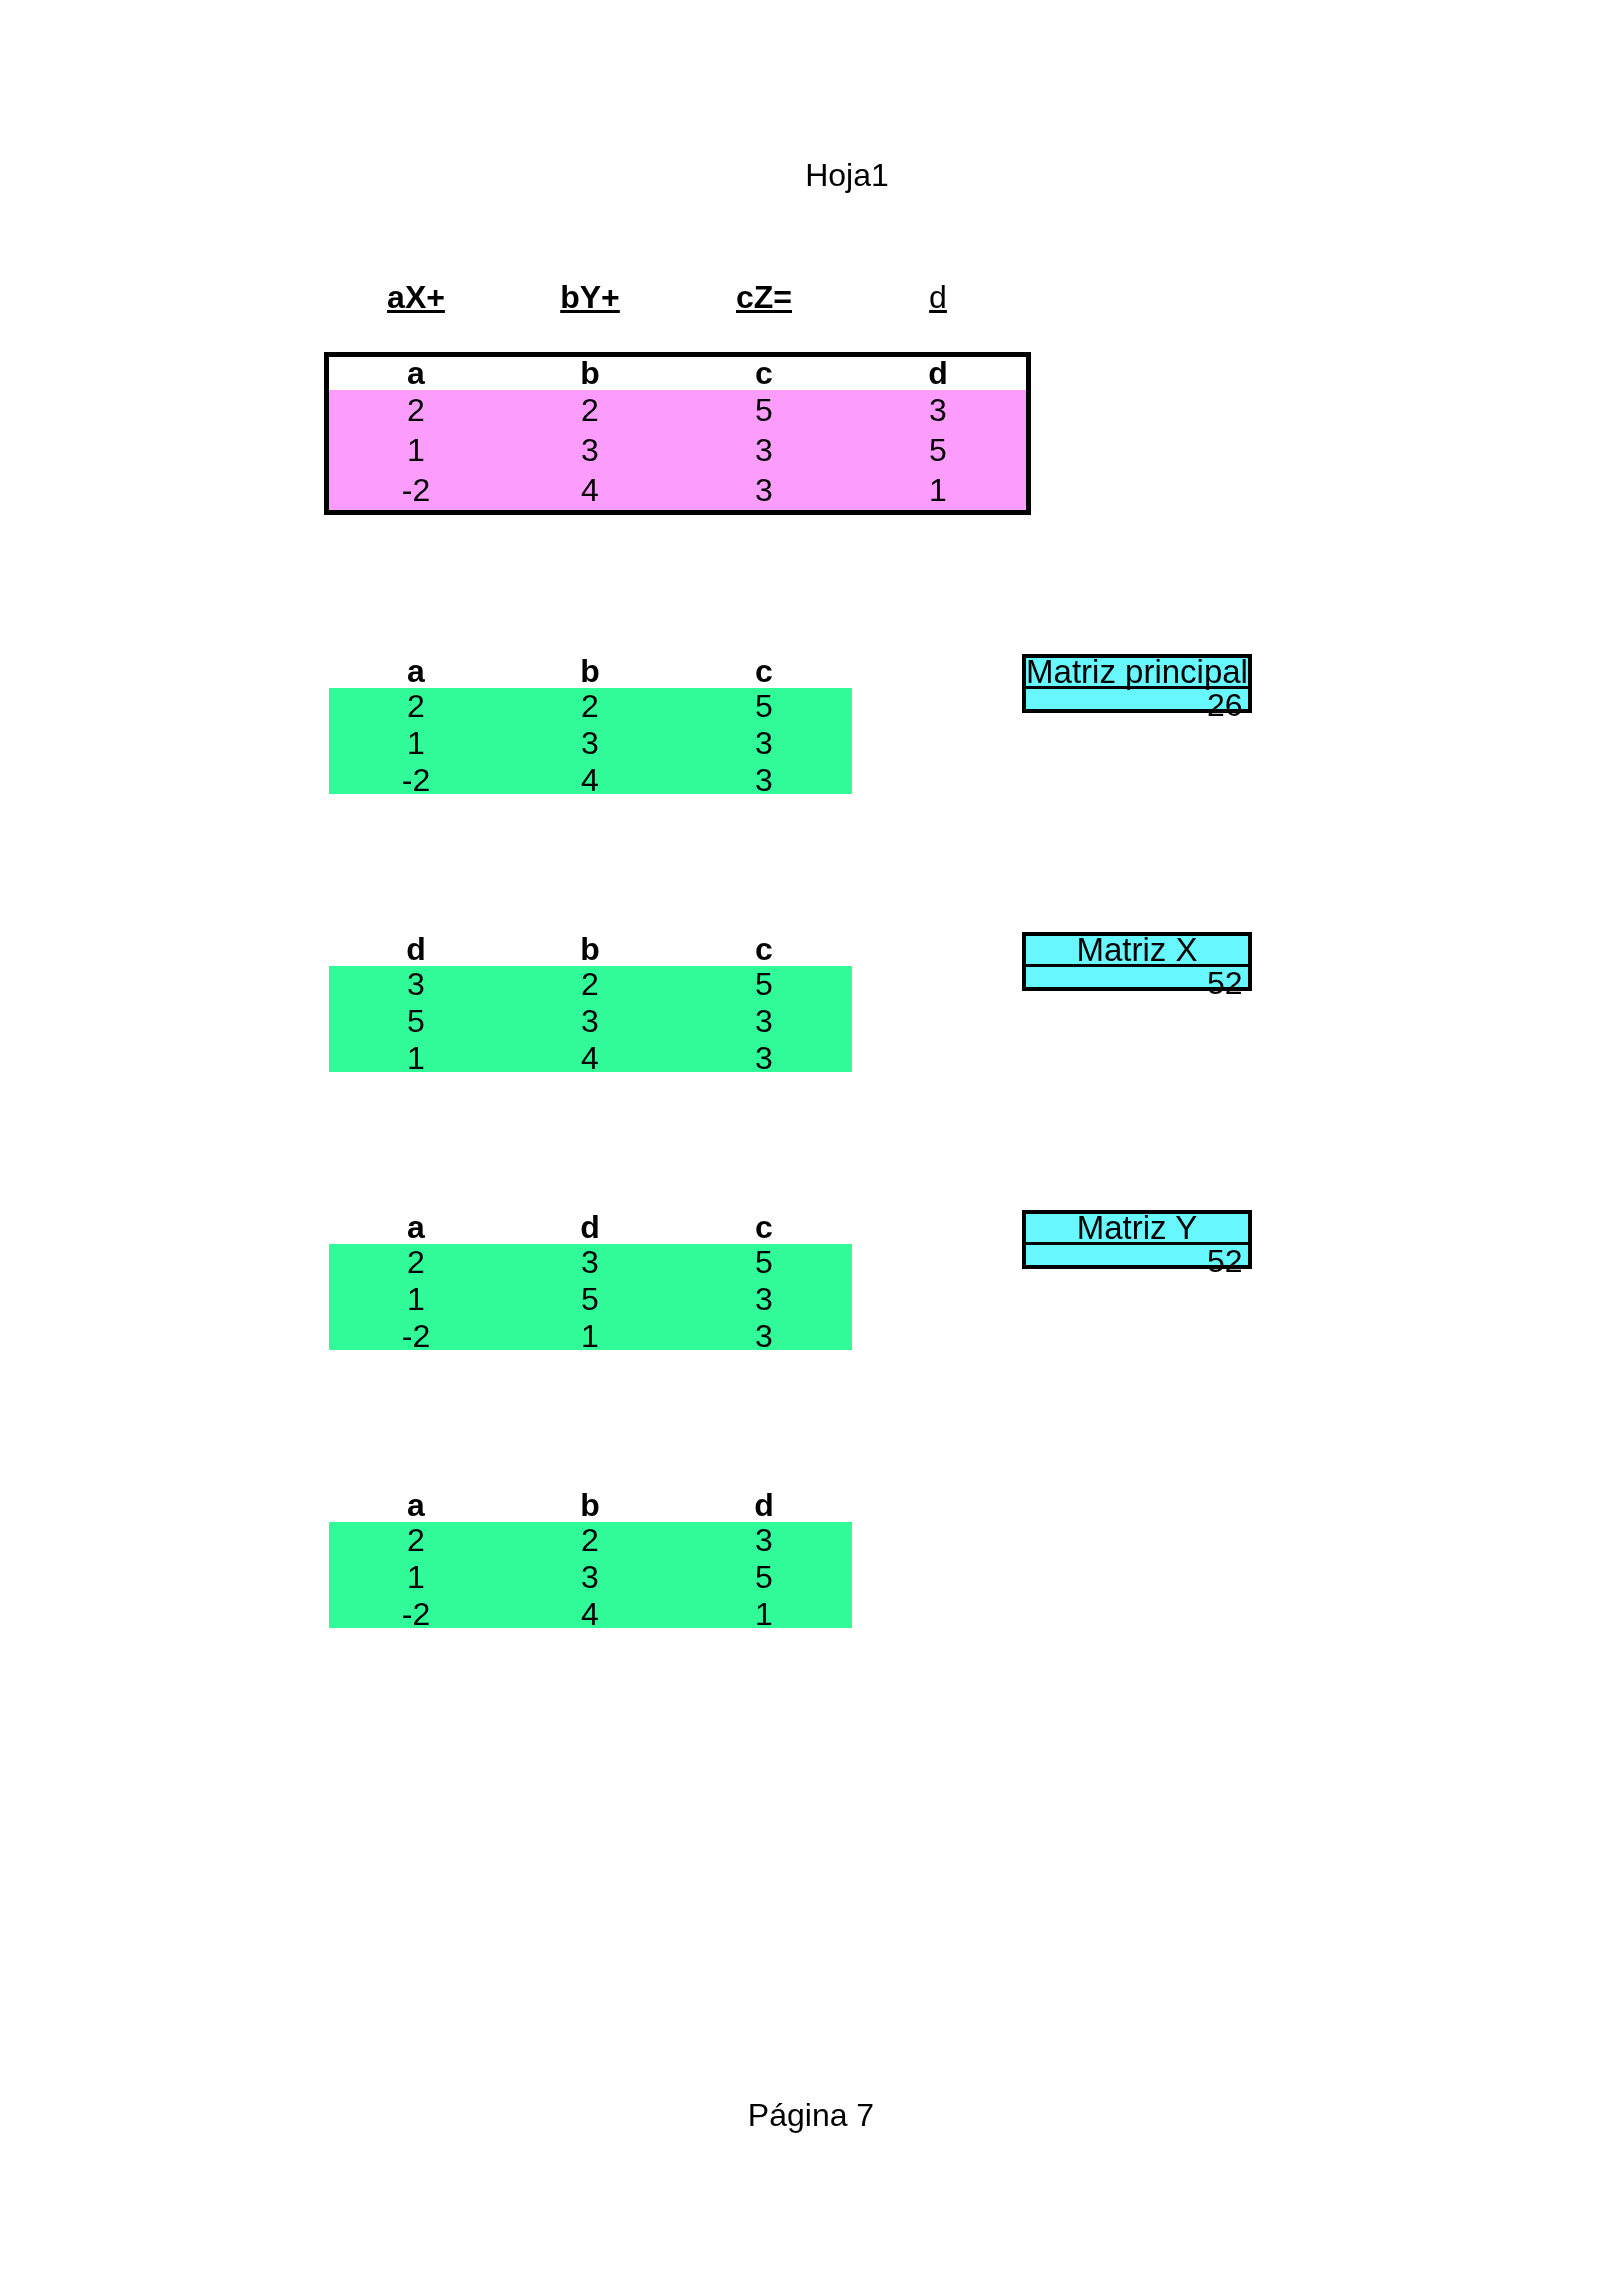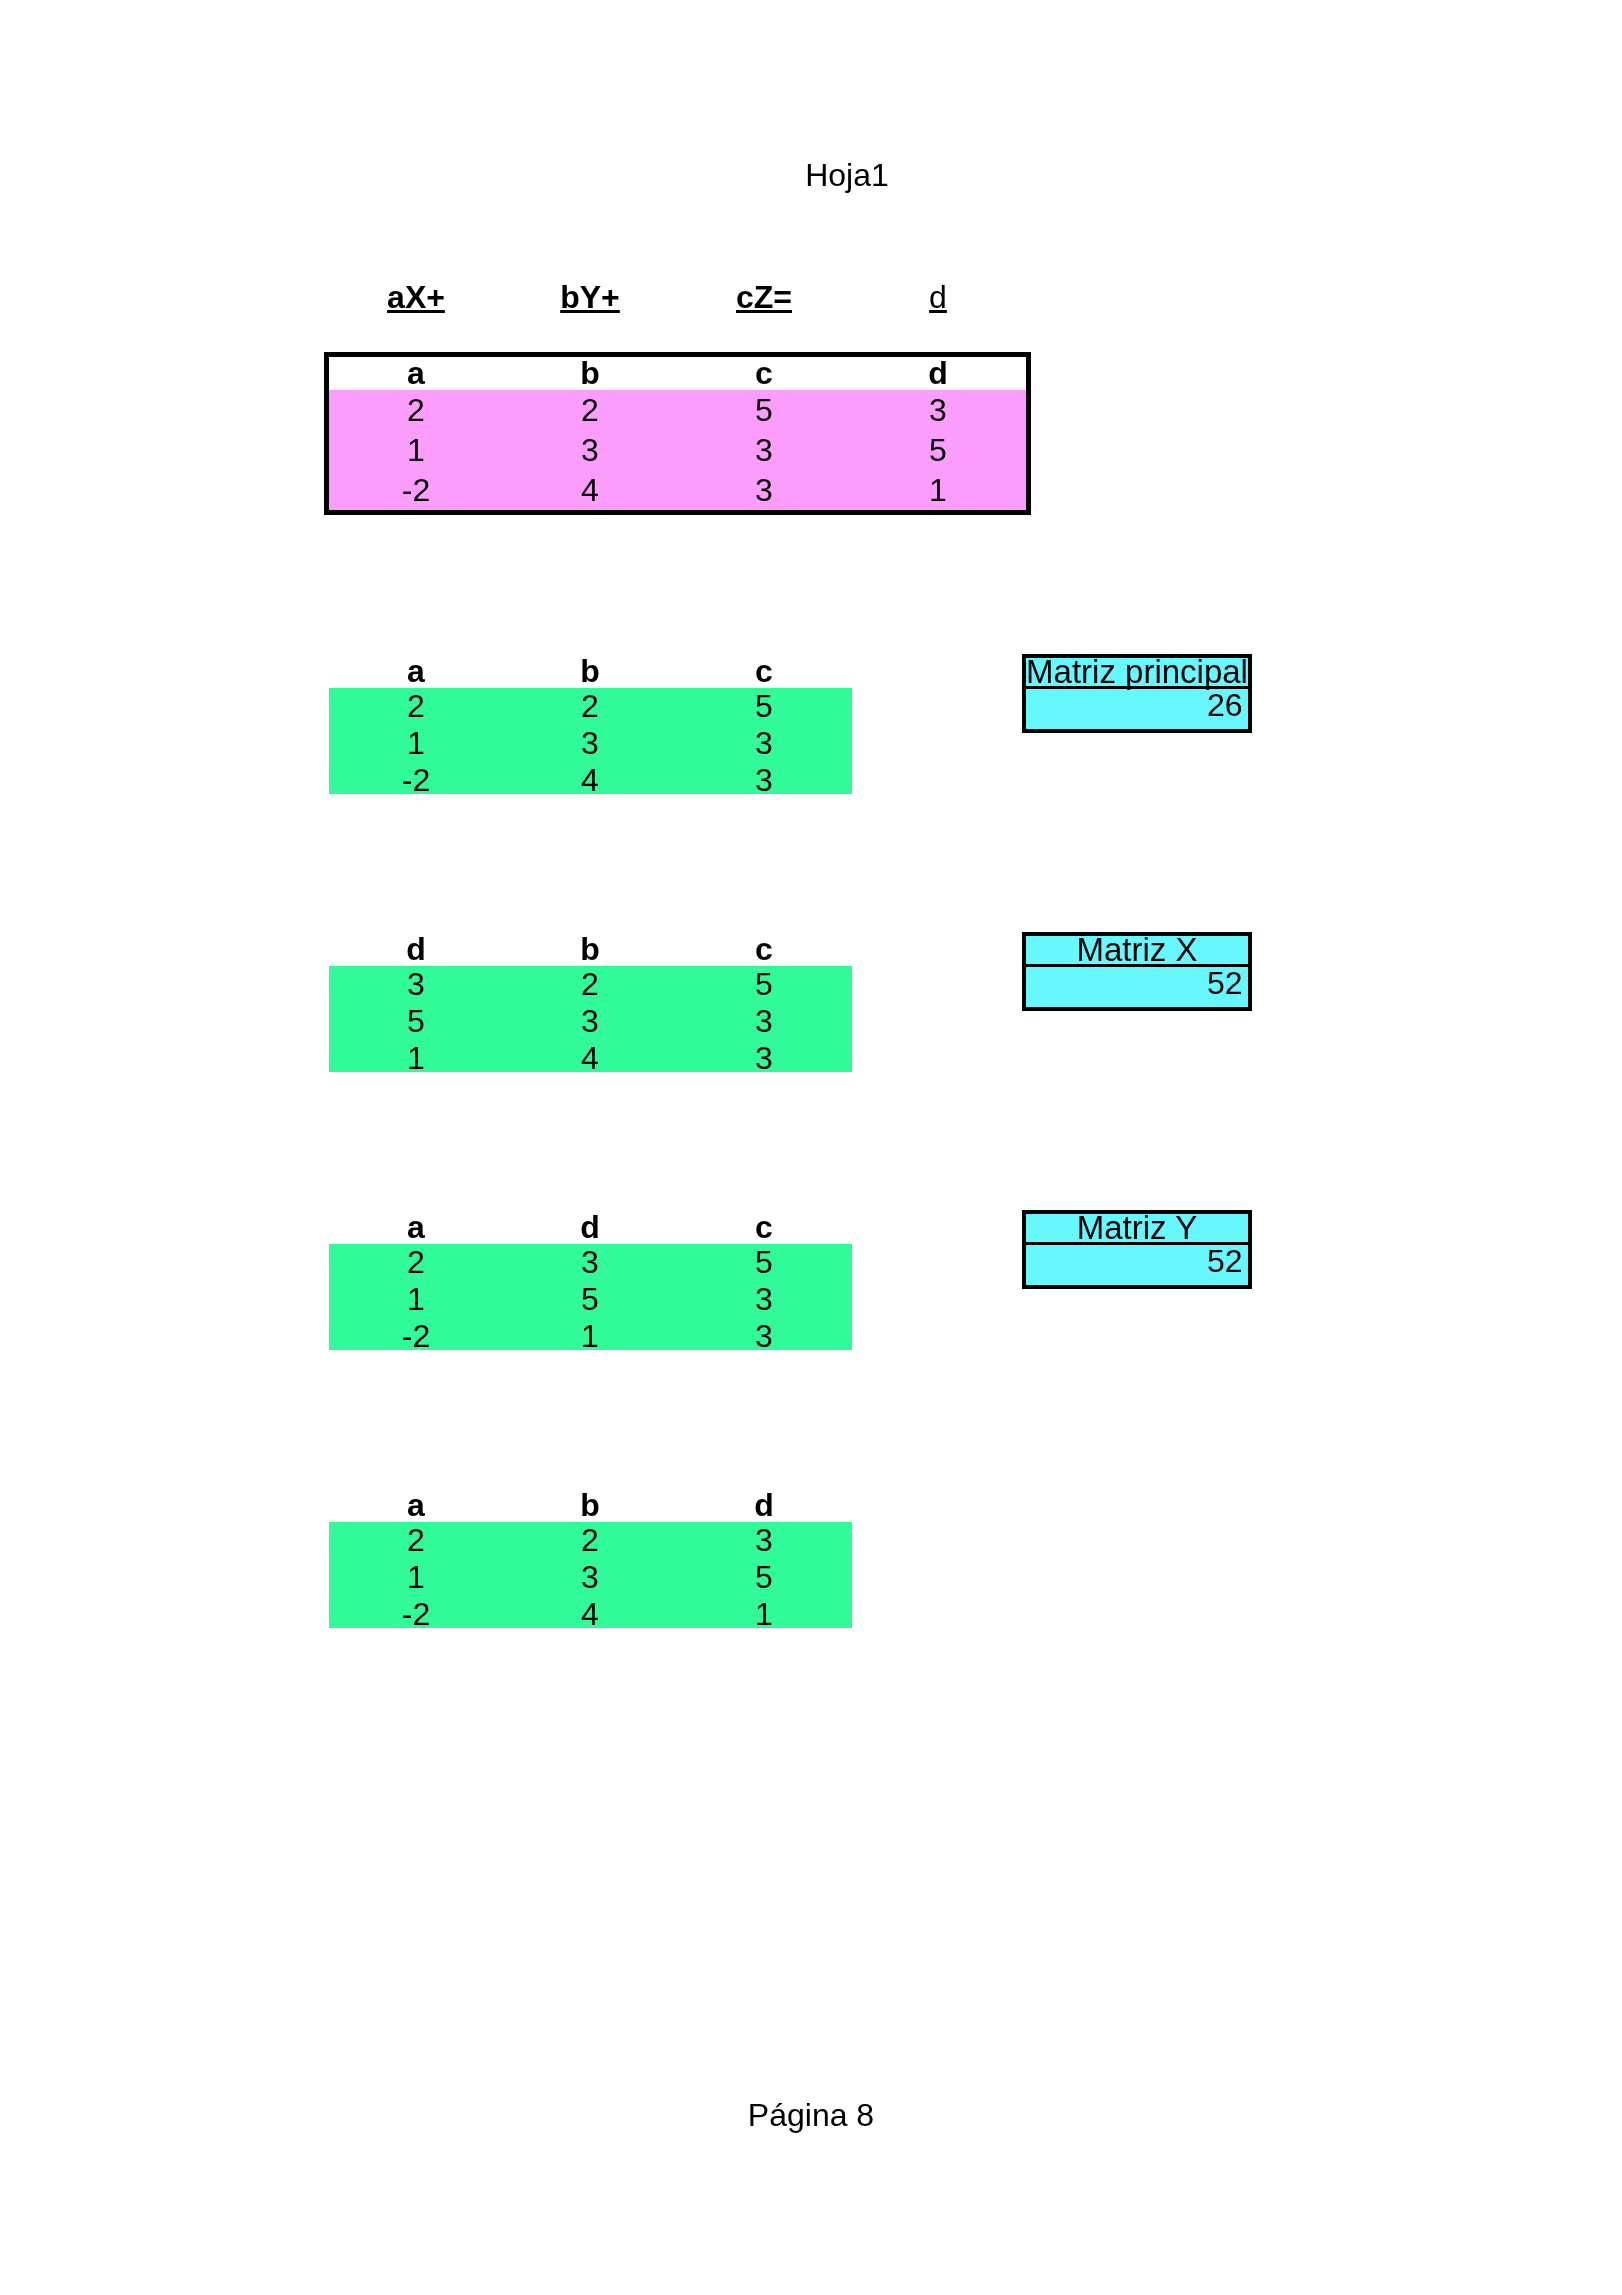--- a/index.html
+++ b/index.html
@@ -79,21 +79,21 @@
     position: absolute; left: 1022px; top: 0; width: 230px;
     border: 4px solid var(--ink); box-sizing: border-box;
     background: var(--cyan);
   }
   .result-title {
     height: 28px; line-height: 28px; text-align: center;
     font-weight: normal; font-size: 33px;
     border-bottom: 3.2px solid var(--ink);
   }
   .result-value {
-    height: 40px; line-height: 32px; text-align: right;
+    height: 20px; line-height: 32px; text-align: right;
     padding-right: 5.5px; font-size: 32px; font-weight: normal;
   }
 </style>
 </head>
 <body>
 
 <div class="page-title">Hoja1</div>
 
 <div class="equation-row">
   <span class="eq">aX+</span>
@@ -234,14 +234,14 @@
       <span class="col num">5</span>
     </div>
     <div class="grow">
       <span class="col num">-2</span>
       <span class="col num">4</span>
       <span class="col num">1</span>
     </div>
   </div>
 </section>
 
-<div class="page-footer">Página 8</div>
+<div class="page-footer">Página 7</div>
 
 
 </body></html>

